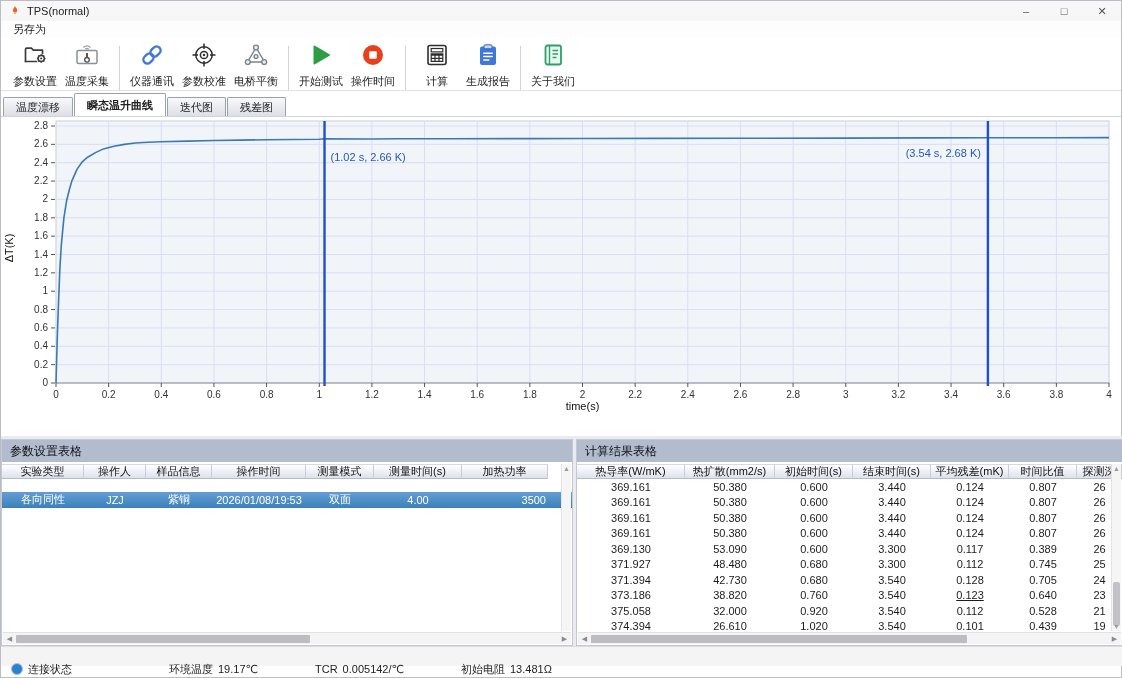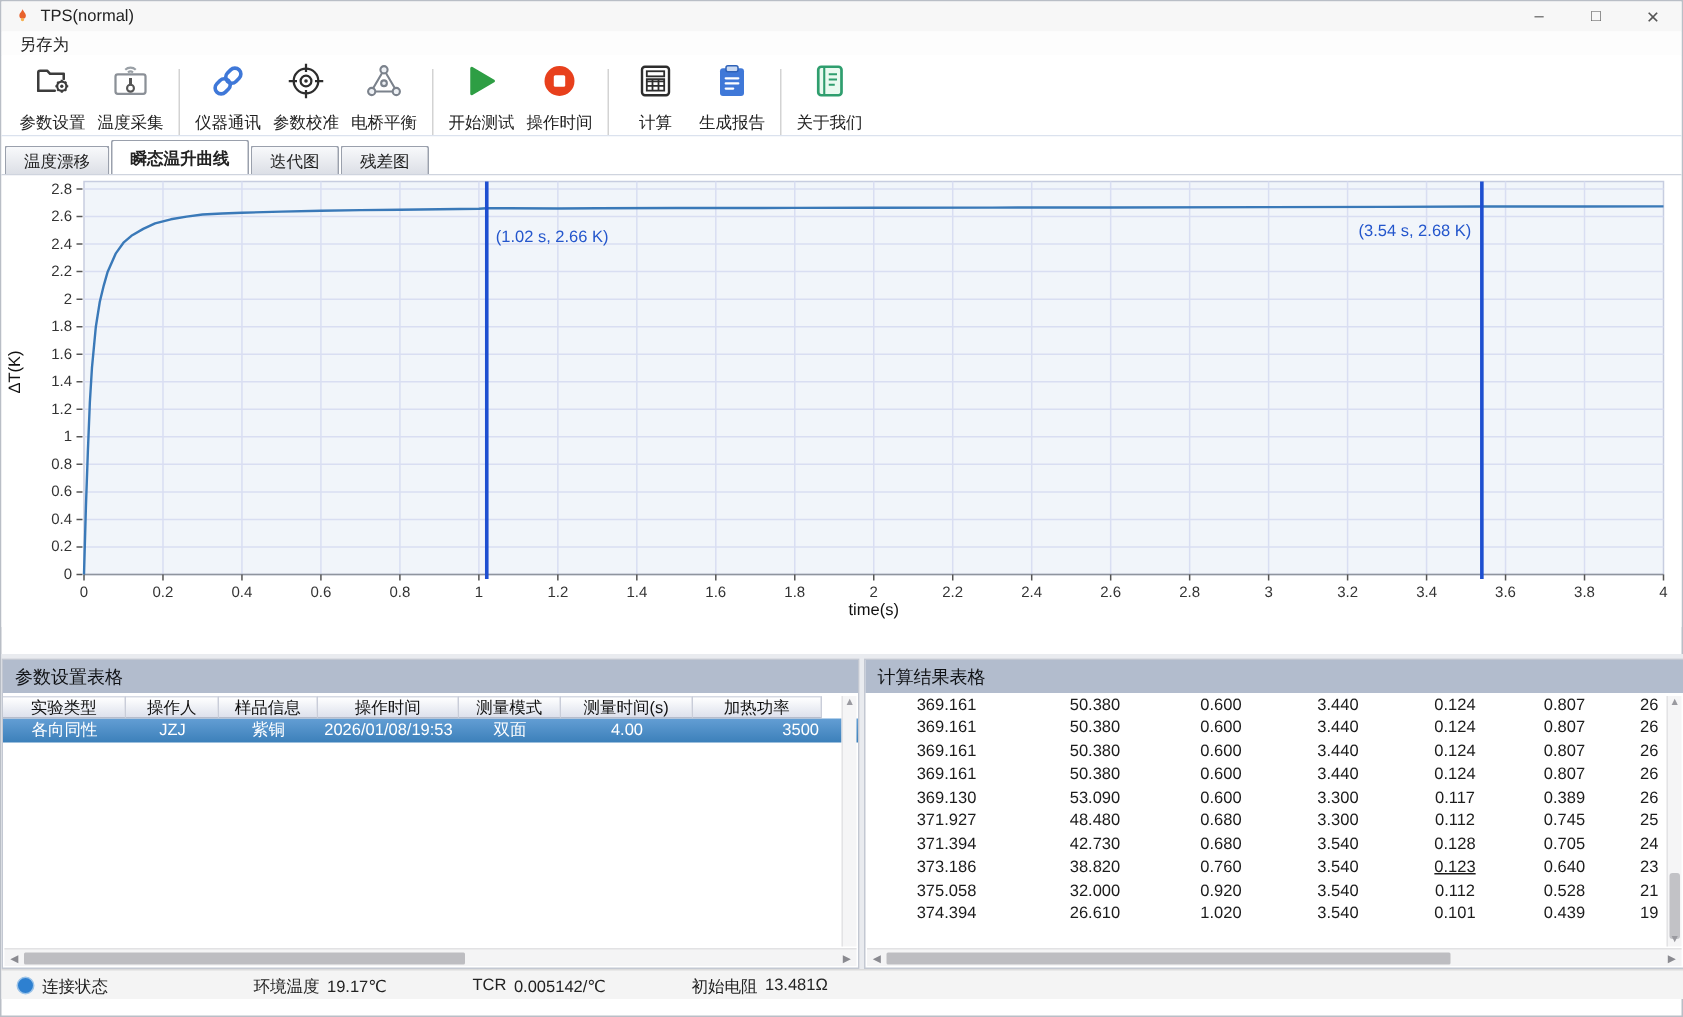--- a/index.html
+++ b/index.html
@@ -46,35 +46,35 @@
   .bottom { position:absolute; left:0; top:435px; width:1122px; height:210px; background:#e9ebef; display:flex; gap:3px; padding-top:3px; }
   .panel { position:relative; background:#fff; border:1px solid #c3c8d2; }
   .panel.left { width:677px; }
   .panel.right { flex:1; }
   .panel-title { height:22px; background:#b2bccd; display:flex; align-items:center; padding-left:8px; font-size:12px; color:#0f1114; }
   .thead { display:flex; height:15px; margin-top:2px; }
   .th { background:linear-gradient(#ffffff,#dde1ec); border-right:1px solid #c9cdd9; border-top:1px solid #d5d9e3; border-bottom:1px solid #b6bccb;
         font-size:11px; color:#111; display:flex; align-items:center; justify-content:center; white-space:nowrap; overflow:hidden; }
   .tr { display:flex; height:15.5px; }
   .td { font-size:11px; color:#1c1c1c; display:flex; align-items:center; justify-content:center; white-space:nowrap; overflow:hidden; }
-  .tr.selected { background:linear-gradient(#639ed4,#3c80ba); }
+  .tr.selected { background:linear-gradient(#639ed4,#3c80ba);margin-top:13px; }
   .tr.selected .td { color:#fff; }
   .td.right-al { justify-content:flex-end; padding-right:2px; }
 
   .vscroll { position:absolute; right:1px; top:24px; bottom:14px; width:10px; background:#f5f5f6; border-left:1px solid #e3e3e5;
              font-size:7px; color:#9a9aa0; text-align:center; line-height:9px; }
   .vthumb { position:absolute; left:1px; width:7px; background:#c2c2c6; border-radius:2px; }
   .varrow-down { position:absolute; bottom:0; left:0; width:100%; }
   .hscroll { position:absolute; left:1px; right:1px; bottom:1px; height:12px; background:#f4f4f5; border-top:1px solid #e2e2e4; display:flex; align-items:center; }
   .harrow { width:13px; font-size:7px; color:#8a8a90; text-align:center; }
   .hthumb { height:8px; background:#bdbdc1; border-radius:1px; }
 
   
   .statusbar { position:absolute; left:0; top:645px; width:1122px; height:20px; background:#f4f4f4; border-top:1px solid #dcdcdc; font-size:11px; color:#222; }
-  .sitem { position:absolute; top:0; height:20px; display:flex; align-items:center; gap:5px; }
+  .sitem { position:absolute; top:12px; height:20px; display:flex; align-items:center; gap:5px; }
   .conn-dot { width:12px; height:12px; border-radius:50%; background:#2e80d0; border:1px solid #9cc3e8; display:inline-block; }
 </style>
 </head>
 <body>
 
 <div class="app">
 
   <div class="titlebar">
     <span class="app-icon">
       <svg viewBox="0 0 16 16" width="12" height="12">
@@ -351,20 +351,29 @@
       <div class="vscroll">▲</div>
       <div class="hscroll">
         <span class="harrow">◀</span>
         <span class="hthumb" style="width:294px"></span>
         <span class="harrow" style="margin-left:auto">▶</span>
       </div>
     </div>
     <div class="panel right">
       <div class="panel-title">计算结果表格</div>
       <div id="results-table">
+          <div class="thead">
+            <div class="th" style="width: 108px;">热导率(W/mK)</div>
+            <div class="th" style="width: 90px;">热扩散(mm2/s)</div>
+            <div class="th" style="width: 78px;">初始时间(s)</div>
+            <div class="th" style="width: 78px;">结束时间(s)</div>
+            <div class="th" style="width: 78px;">平均残差(mK)</div>
+            <div class="th" style="width: 68px;">时间比值</div>
+            <div class="th" style="width: 45px;">探测深</div>
+          </div>
           <div class="tr">
             <div class="td" style="width: 108px;">369.161</div>
             <div class="td" style="width: 90px;">50.380</div>
             <div class="td" style="width: 78px;">0.600</div>
             <div class="td" style="width: 78px;">3.440</div>
             <div class="td" style="width: 78px;">0.124</div>
             <div class="td" style="width: 68px;">0.807</div>
             <div class="td" style="width: 45px;">26</div>
           </div>
           <div class="tr">

